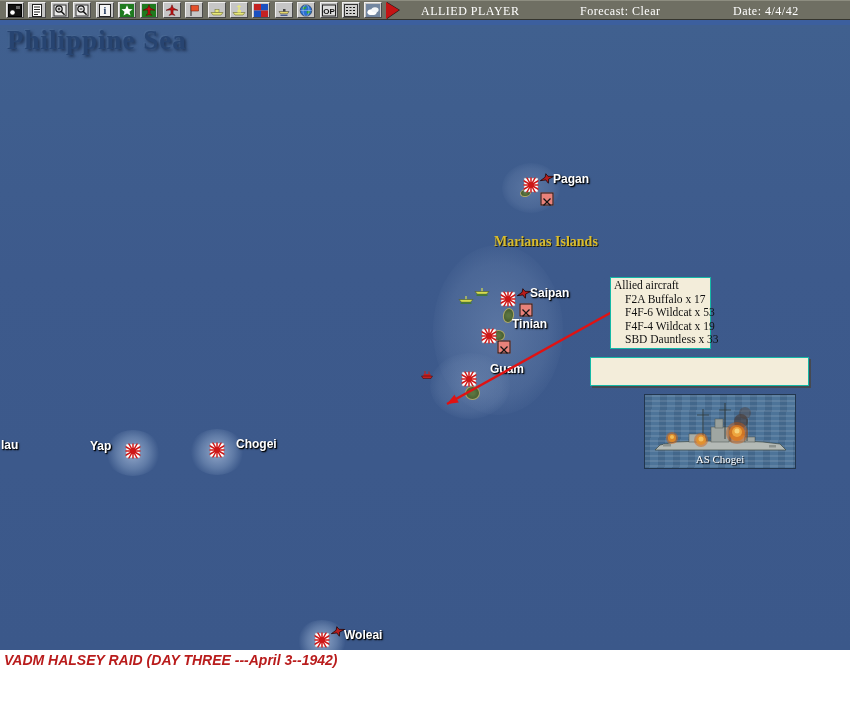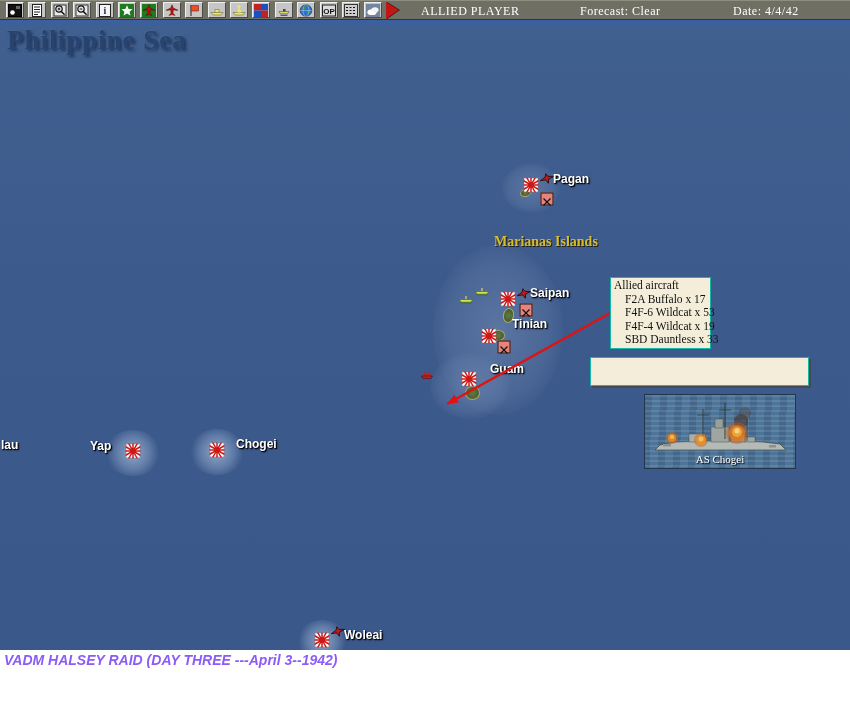--- a/index.html
+++ b/index.html
@@ -53,21 +53,21 @@
               border:1px solid #22364e;box-sizing:content-box;
               background:#4d7499;
               background-image:repeating-linear-gradient(180deg,rgba(255,255,255,0.10) 0 2px,rgba(0,0,0,0) 2px 5px),
                                repeating-linear-gradient(92deg,rgba(20,45,75,0.18) 0 7px,rgba(0,0,0,0) 7px 15px);margin-left:20px;}
   #ship-image svg{position:absolute;left:0;top:0;}
   #ship-caption{position:absolute;left:0;right:0;bottom:3px;text-align:center;color:#fff;
                 font-family:"Liberation Serif",serif;font-size:11px;text-shadow:1px 1px 1px #000;}
 
   
   #footer{position:absolute;left:0;top:650px;width:850px;height:61px;background:#ffffff;z-index:45;}
-  #footer-text{position:absolute;left:4px;top:2px;color:#8b5cf6;font-style:italic;font-weight:bold;
+  #footer-text{position:absolute;left:4px;top:2px;color:#b91c1c;font-style:italic;font-weight:bold;
                font-size:14px;font-family:"Liberation Sans",sans-serif;white-space:nowrap;}
 </style>
 </head>
 <body>
 
 <div id="screen">
 
   <div id="toolbar">
     <div id="icon-strip">
         <div class="ticon" style="left: 6px;">

